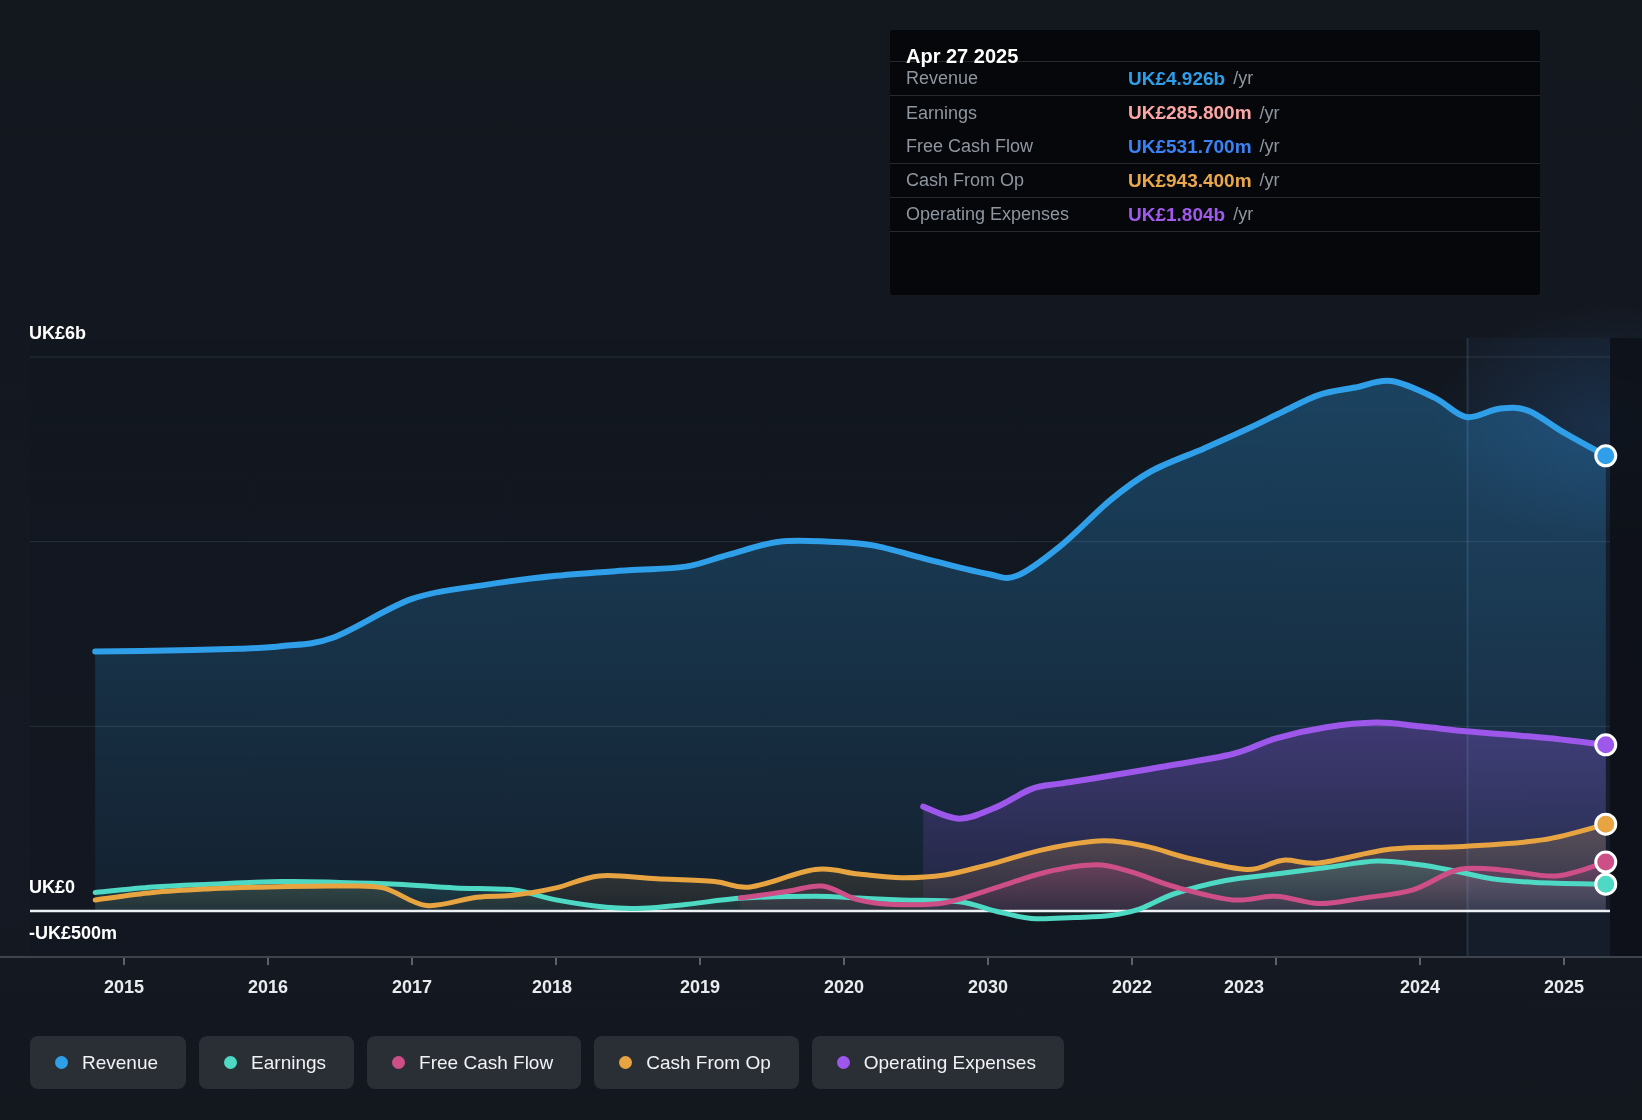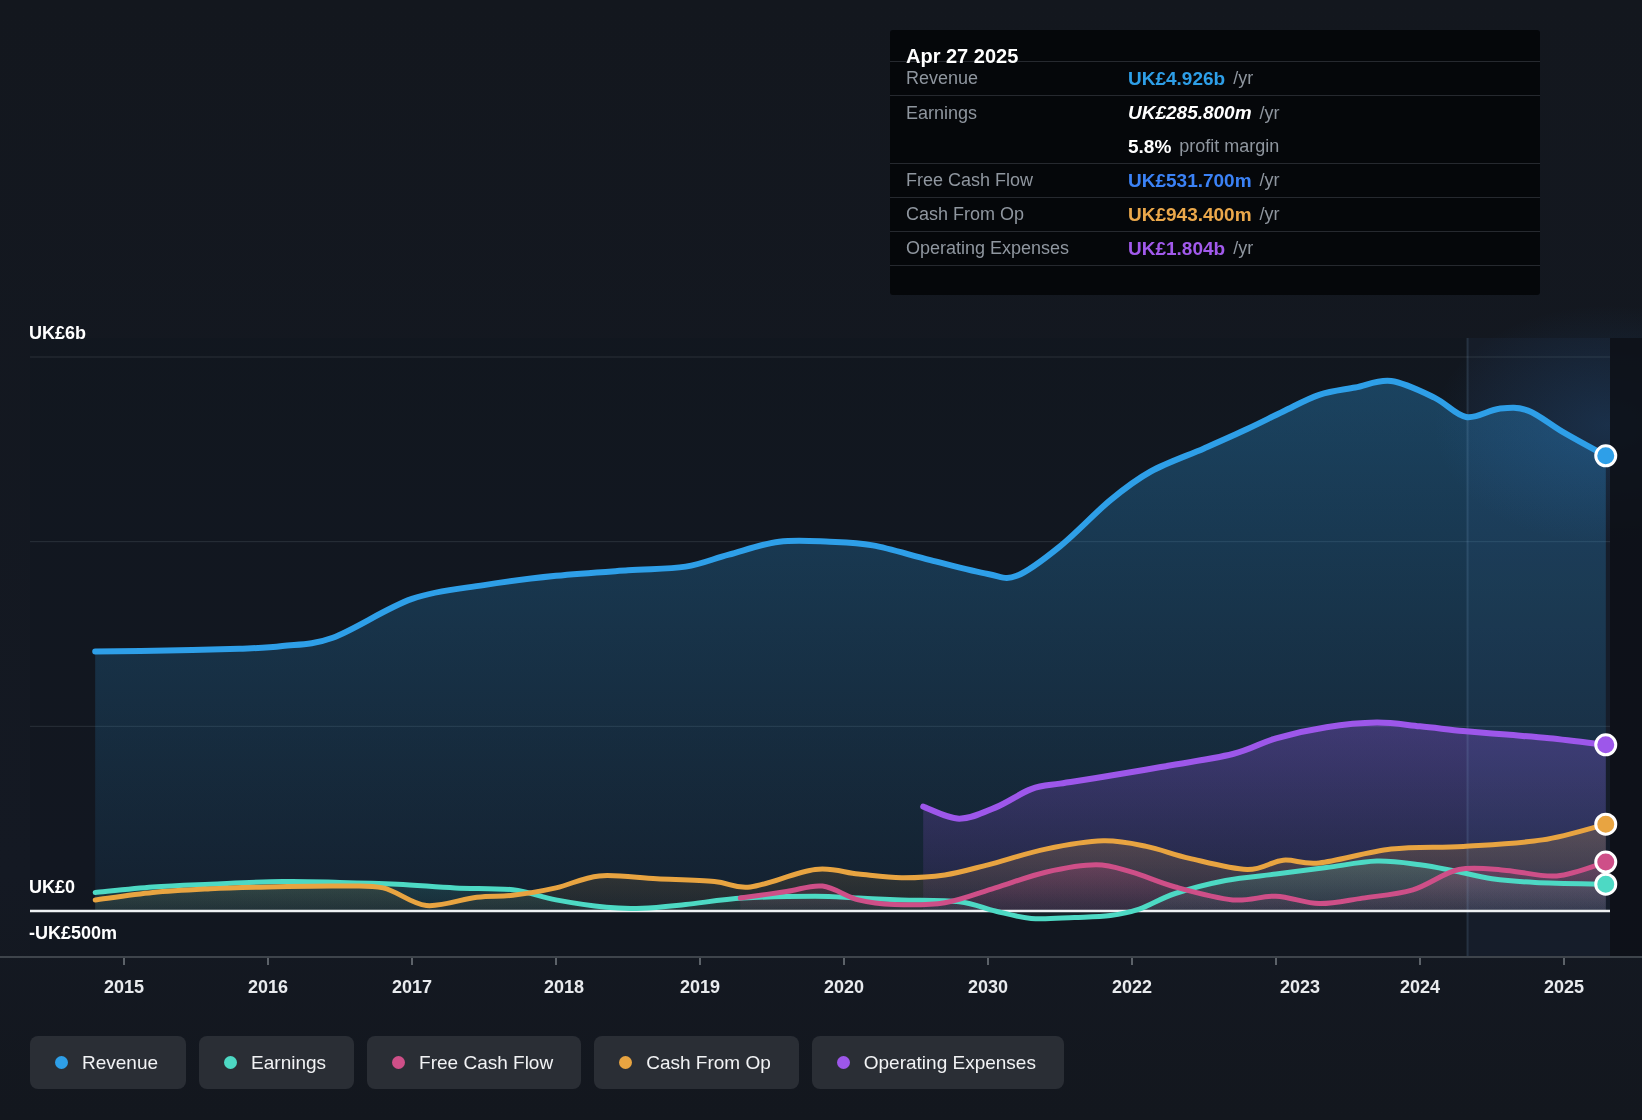--- a/index.html
+++ b/index.html
@@ -97,47 +97,42 @@
 
   <div id="ylabels">
       <div class="ylab" style="top: 324.002px;">UK£6b</div>
       <div class="ylab" style="top: 878px;">UK£0</div>
       <div class="ylab" style="top: 924.167px;">-UK£500m</div>
     </div>
   <div id="xlabels">
       <div class="xlab" style="left: 124px;">2015</div>
       <div class="xlab" style="left: 268px;">2016</div>
       <div class="xlab" style="left: 412px;">2017</div>
-      <div class="xlab" style="left: 564px;">2018</div>
+      <div class="xlab" style="left: 552px;">2018</div>
       <div class="xlab" style="left: 700px;">2019</div>
       <div class="xlab" style="left: 844px;">2020</div>
       <div class="xlab" style="left: 988px;">2030</div>
       <div class="xlab" style="left: 1132px;">2022</div>
-      <div class="xlab" style="left: 1300px;">2023</div>
+      <div class="xlab" style="left: 1244px;">2023</div>
       <div class="xlab" style="left: 1420px;">2024</div>
       <div class="xlab" style="left: 1564px;">2025</div>
     </div>
 
   <div class="tooltip">
     <div class="tt-title">Apr 27 2025</div>
 
     <div class="tt-row sep">
       <span class="tt-label">Revenue</span>
       <span class="tt-value" style="color: rgb(46, 159, 232);">UK£4.926b</span>
       <span class="tt-unit">/yr</span>
     </div>
     <div class="tt-row">
       <span class="tt-label">Earnings</span>
-      <span class="tt-value" style="color: #ffffff; font-style: italic;">UK£285.800m</span>
+      <span class="tt-value" style="color: #fca5a5;">UK£285.800m</span>
       <span class="tt-unit">/yr</span>
-    </div>
-    <div class="tt-row sep">
-      <span class="tt-label"></span>
-      <span class="tt-value" style="color: rgb(255, 255, 255);">5.8%</span>
-      <span class="tt-unit">profit margin</span>
     </div>
     <div class="tt-row sep">
       <span class="tt-label">Free Cash Flow</span>
       <span class="tt-value" style="color: #3b82f6;">UK£531.700m</span>
       <span class="tt-unit">/yr</span>
     </div>
     <div class="tt-row sep">
       <span class="tt-label">Cash From Op</span>
       <span class="tt-value" style="color: rgb(235, 168, 75);">UK£943.400m</span>
       <span class="tt-unit">/yr</span>

